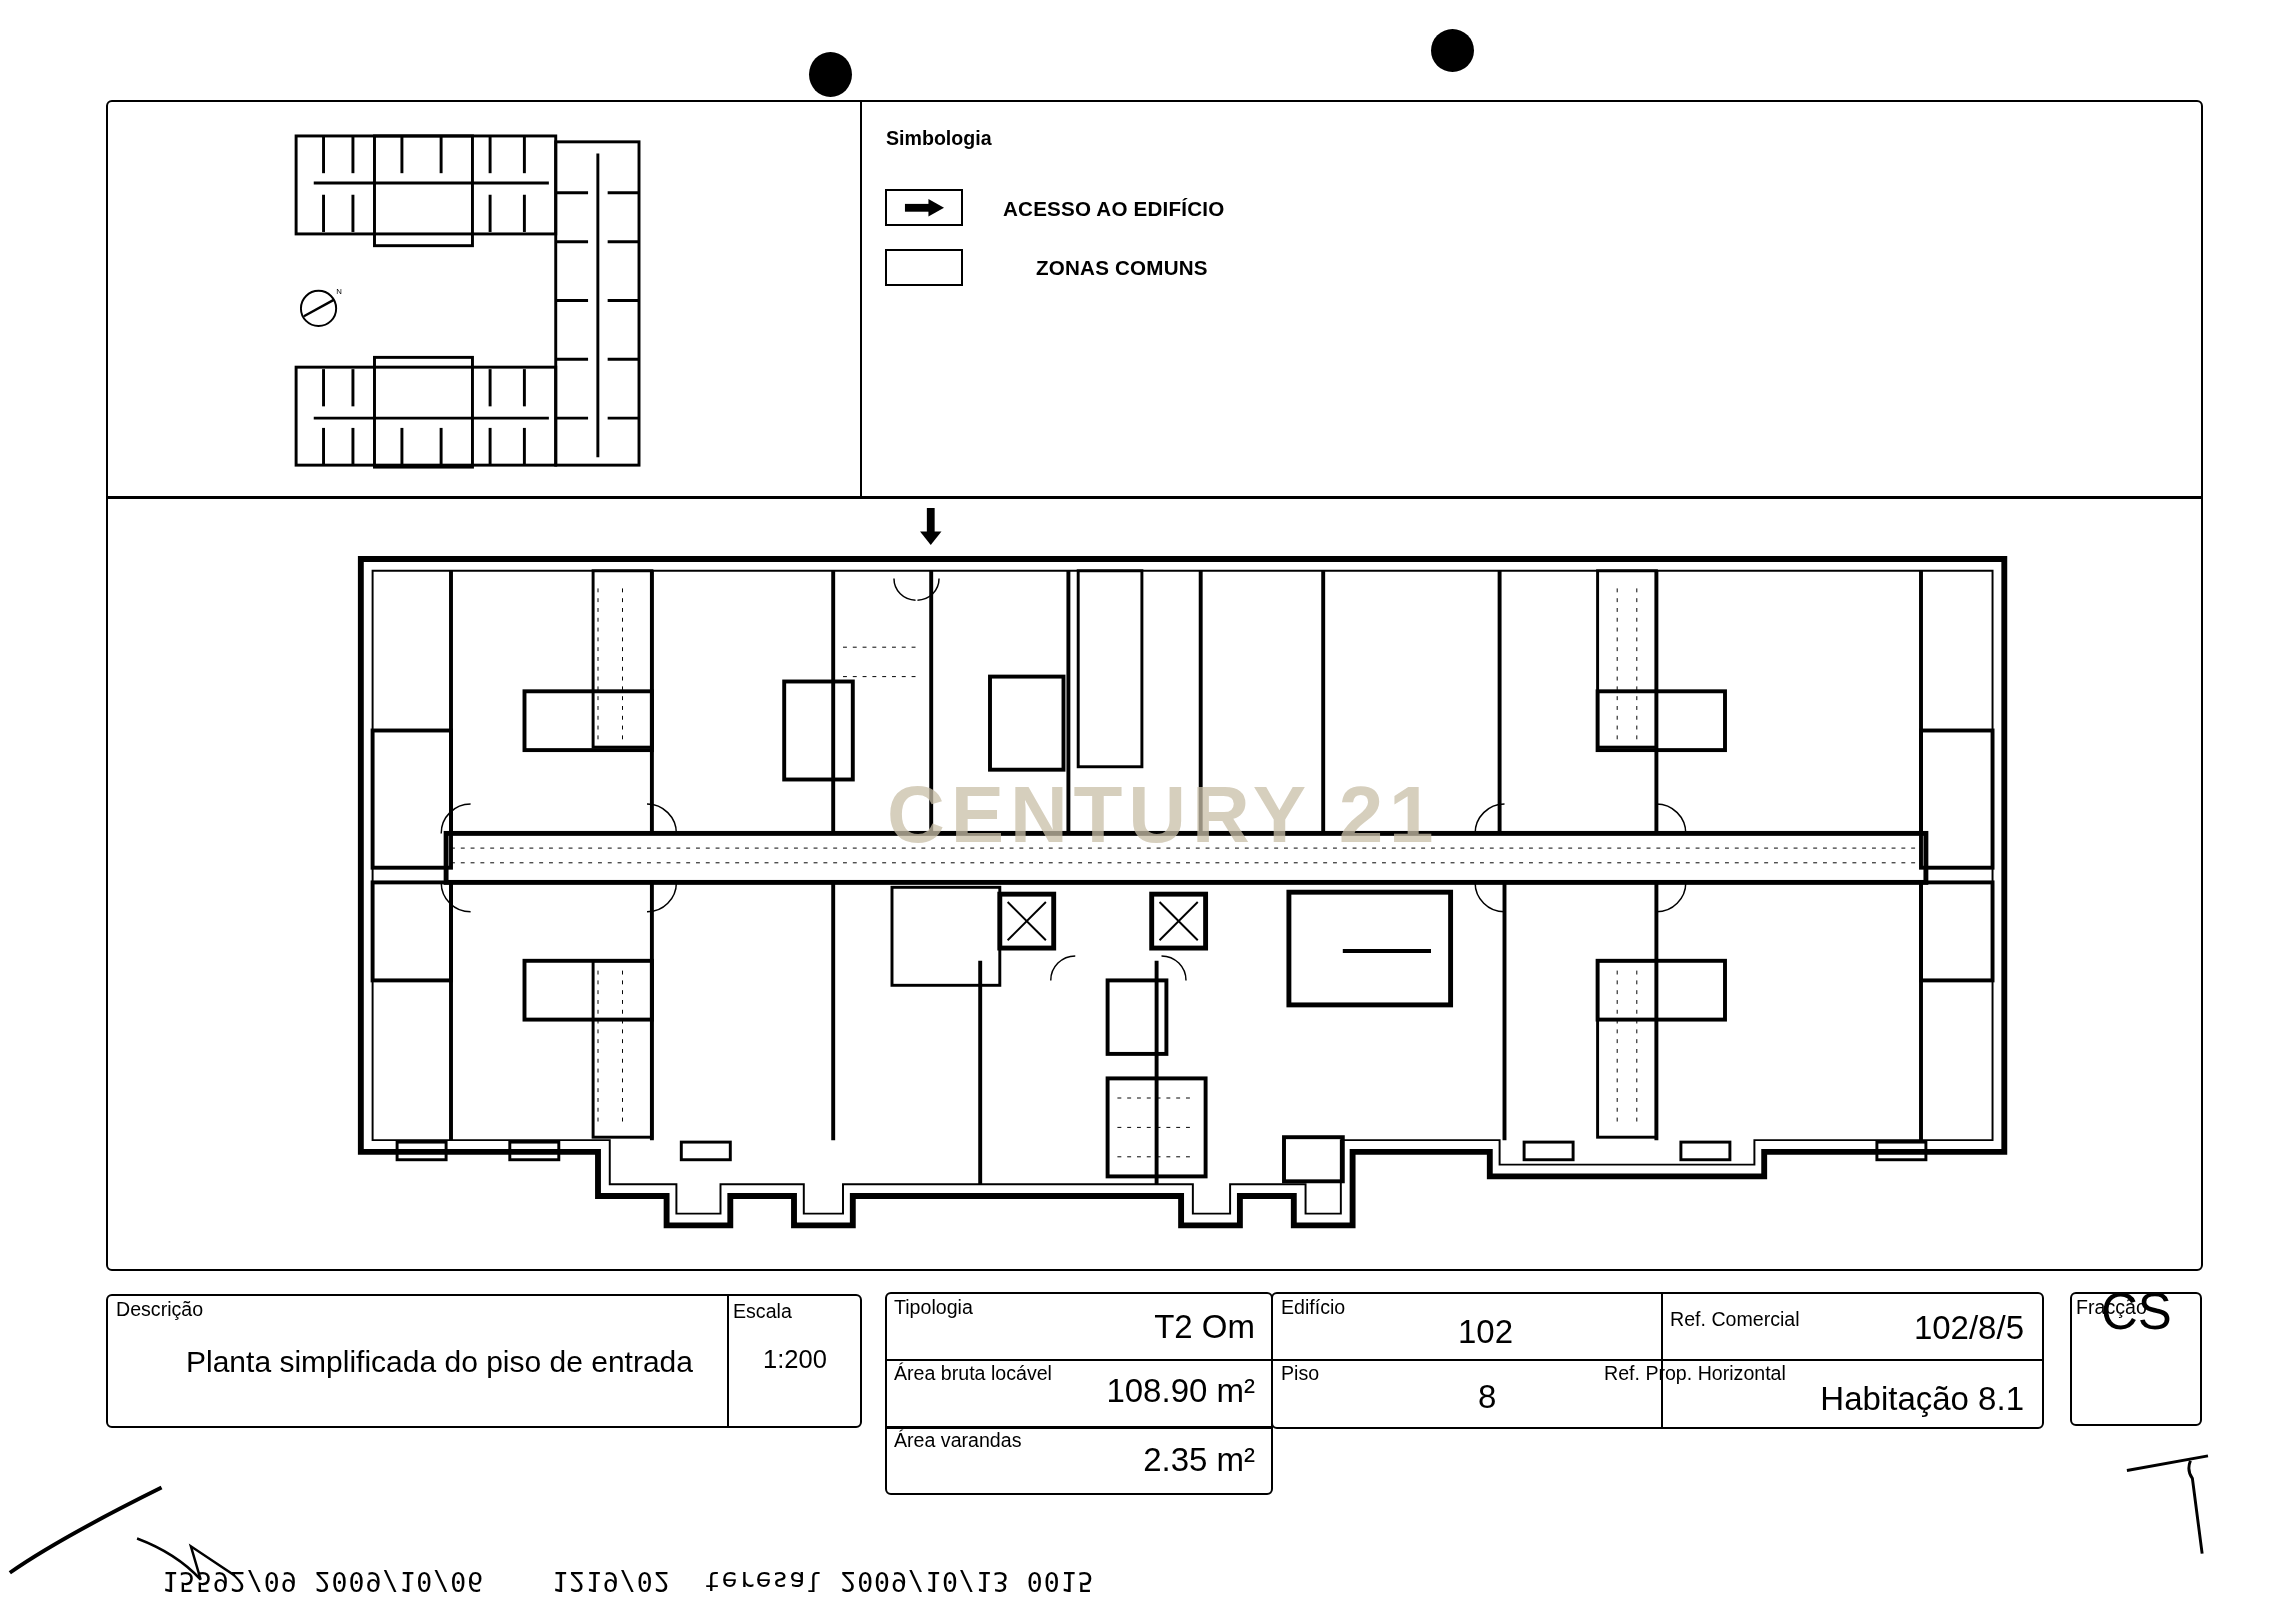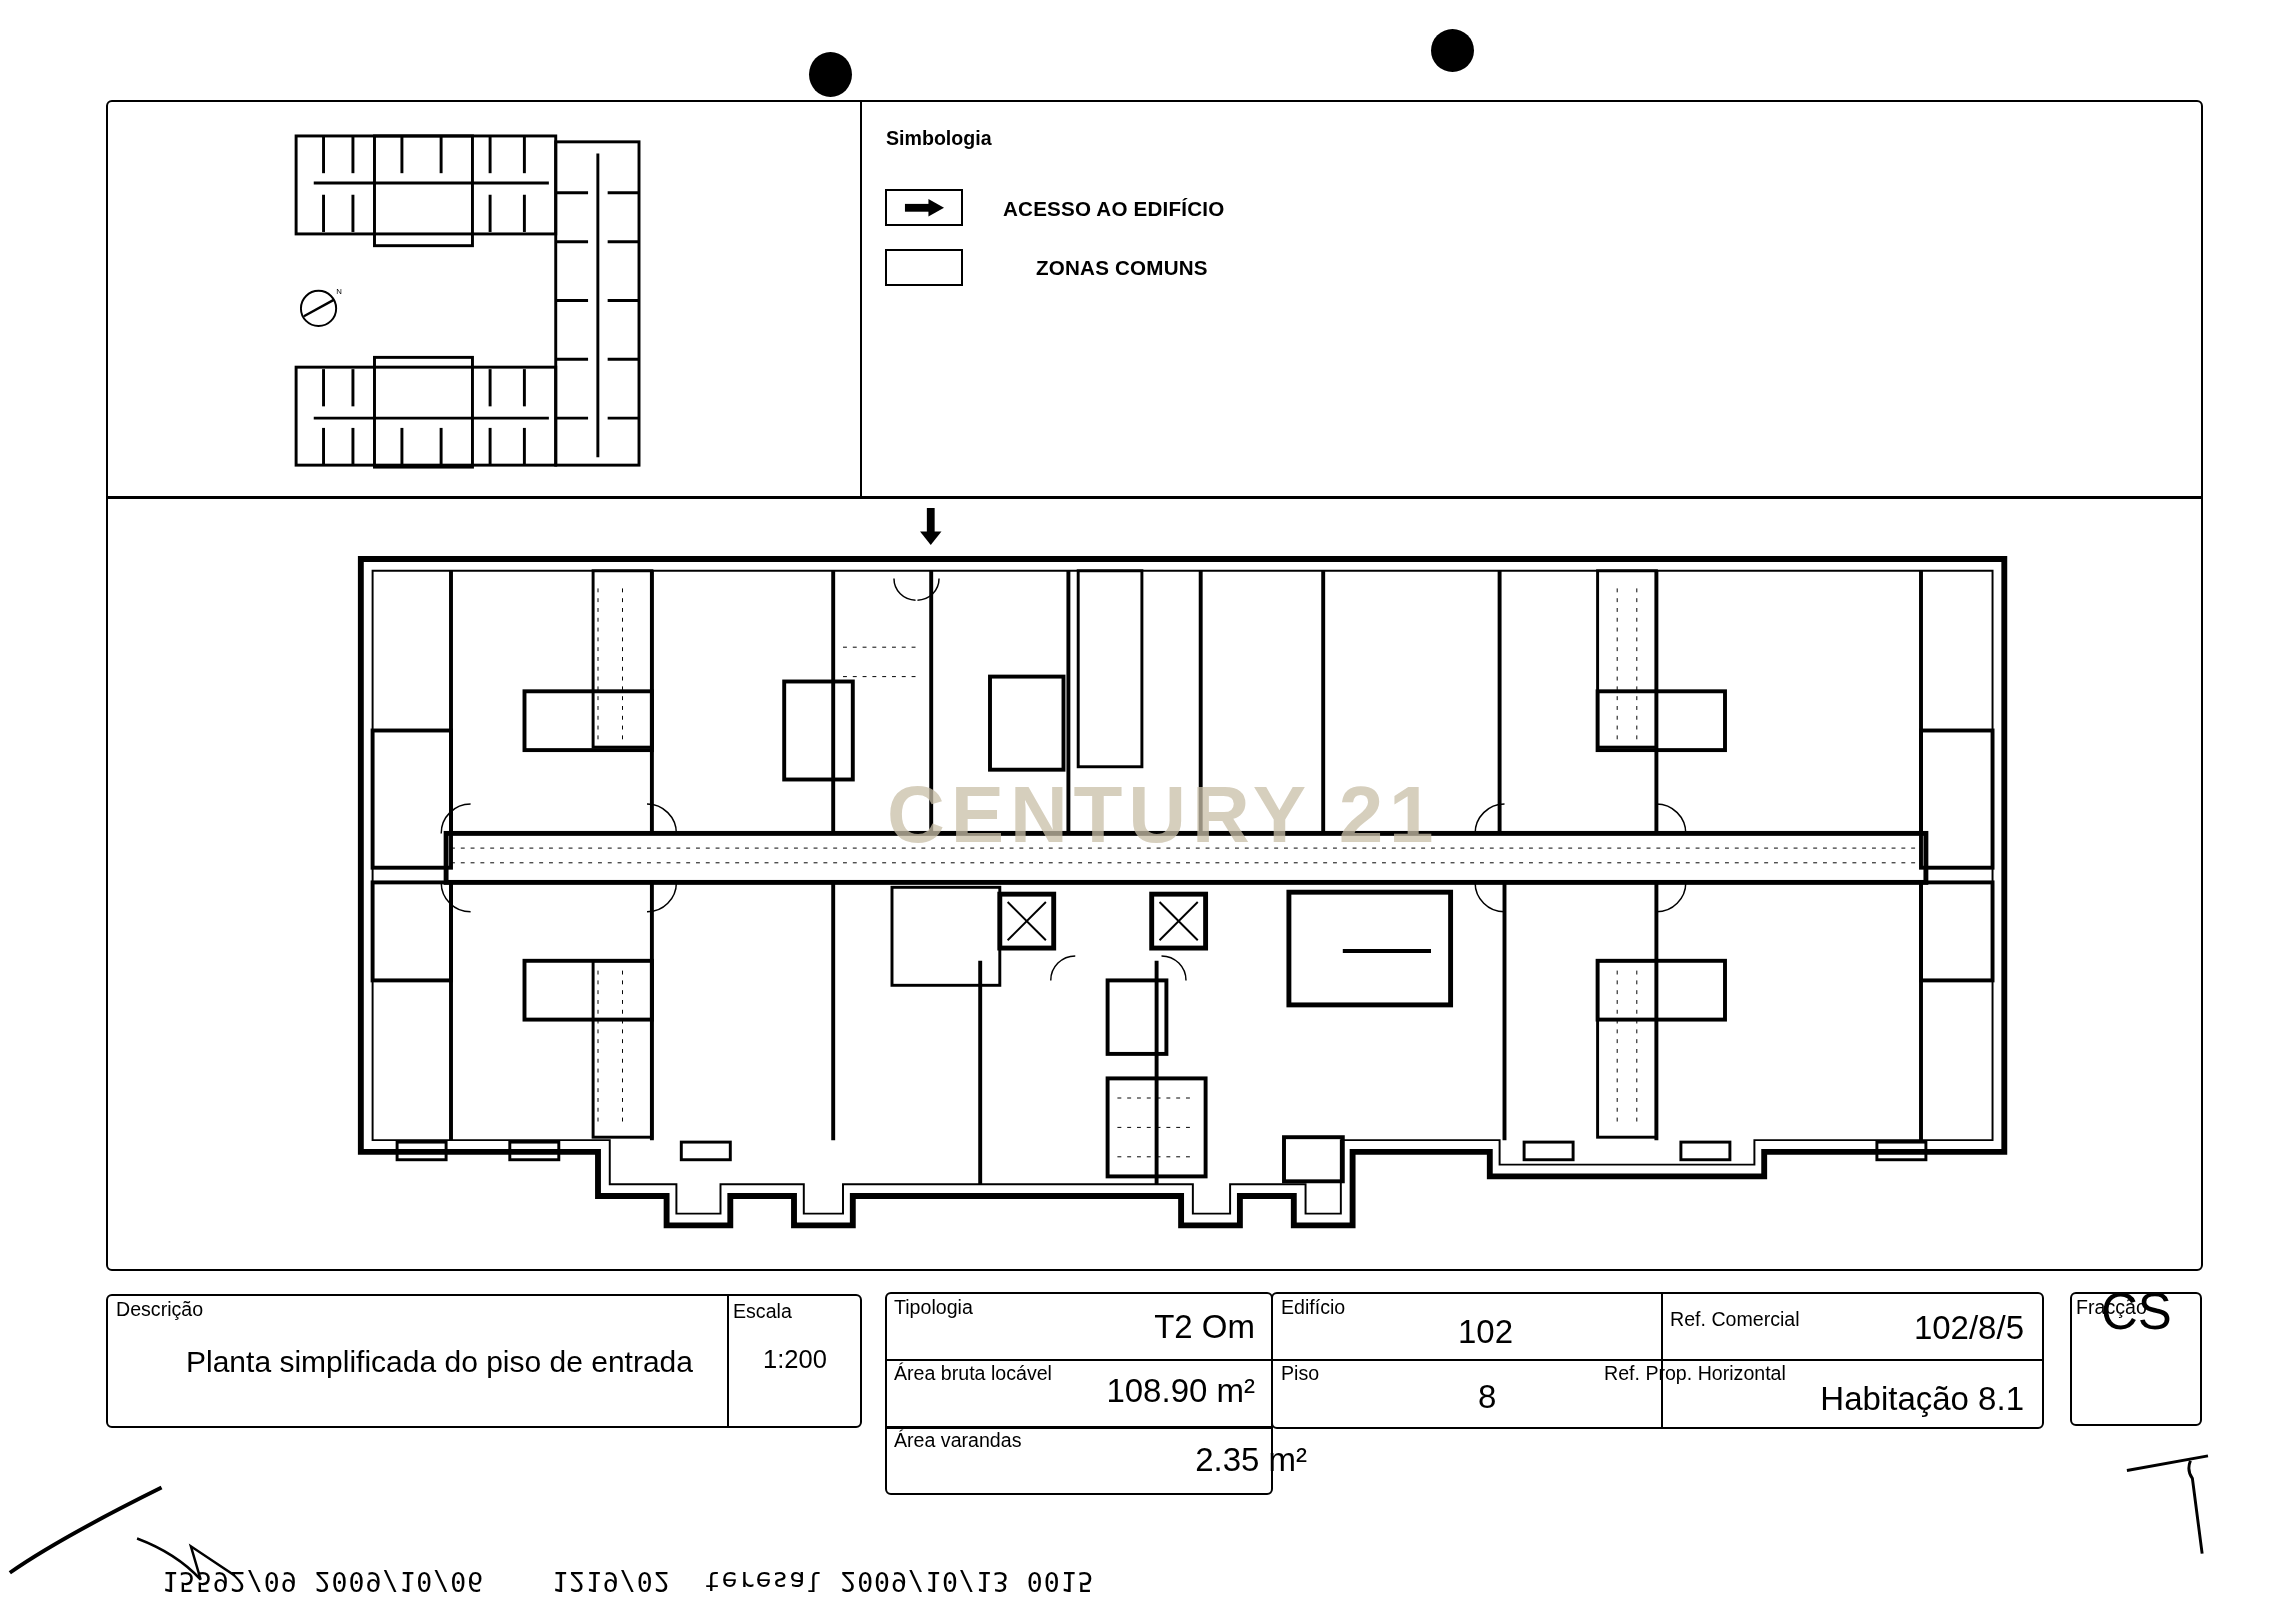--- a/index.html
+++ b/index.html
@@ -211,21 +211,21 @@
 
 <div class="tb" style="left:885px;top:1292px;width:388px;height:203px;"></div>
 <div class="cell-line" style="left:885px;top:1359px;width:388px;height:2px;"></div>
 <div class="cell-line" style="left:885px;top:1426px;width:388px;height:2.9px;"></div>
 
 <div class="small-label" style="left:894px;top:1296px;">Tipologia</div>
 <div class="big-val" style="right:1036px;top:1308px;">T2 Om</div>
 <div class="small-label" style="left:894px;top:1362px;">Área bruta locável</div>
 <div class="big-val" style="right:1036px;top:1372px;">108.90 m²</div>
 <div class="small-label" style="left:894px;top:1429px;">Área varandas</div>
-<div class="big-val" style="right:984px;top:1441px;">2.35 m²</div>
+<div class="big-val" style="right:1036px;top:1441px;">2.35 m²</div>
 
 <div class="tb" style="left:1271px;top:1292px;width:773px;height:137px;"></div>
 <div class="cell-line" style="left:1271px;top:1359px;width:773px;height:2px;"></div>
 <div class="cell-line" style="left:1661px;top:1292px;width:2px;height:137px;"></div>
 
 <div class="small-label" style="left:1281px;top:1296px;">Edifício</div>
 <div class="big-val" style="left:1458px;top:1313px;">102</div>
 <div class="small-label" style="left:1281px;top:1362px;">Piso</div>
 <div class="big-val" style="left:1478px;top:1378px;">8</div>
 

